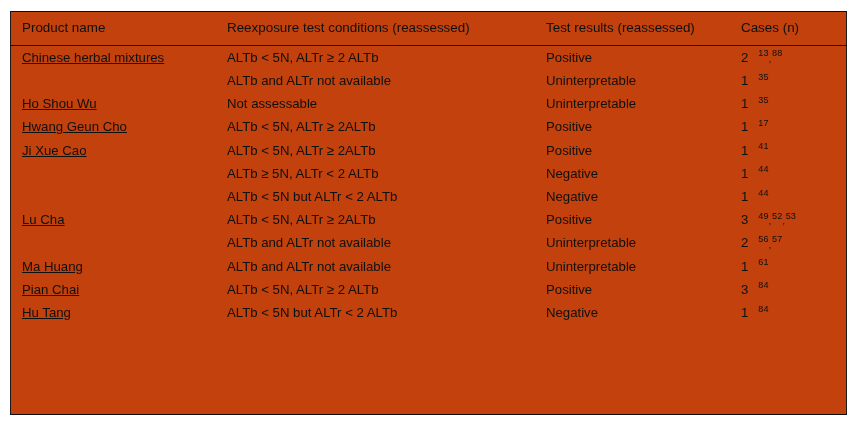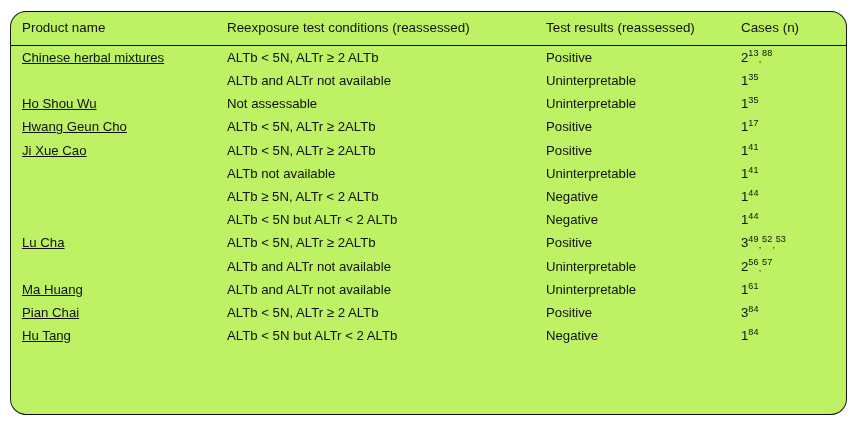--- a/index.html
+++ b/index.html
@@ -20,22 +20,21 @@
     position: absolute;
     left: 10px;
     top: 11px;
     width: 837px;
     height: 404px;
     border-left: 1px solid #1a1a1a;
     border-right: 1px solid #1a1a1a;
     border-top: 1.6px solid #0d0d0d;
     border-bottom: 1.6px solid #0d0d0d;
     box-sizing: border-box;
-    background: #bef264;
-    border-radius: 16px;
+    background: #c2410c;
   }
 
   table.data-table {
     border-collapse: collapse;
     width: 835px;
     table-layout: fixed;
     font-size: 13.2px;
   }
 
   table.data-table col.c-product   { width: 216px; }
@@ -66,20 +65,21 @@
   }
   tbody td.pad-first { padding-left: 11px; text-decoration: underline; }
 
   tbody td.cases { font-size: 13.2px; }
 
   sup.refs {
     font-size: 9.1px;
     vertical-align: super;
     line-height: 0;
     letter-spacing: 0.1px;
+    margin-left: 10px;
   }
   sup.refs .sep {
     vertical-align: -0.62em;
     font-size: 9.1px;
     padding: 0 0.5px 0 0.2px;
     display: inline-block;
   }
 </style>
 </head>
 <body>
@@ -126,26 +126,20 @@
           <td class="cases"><span>1</span><sup class="refs"><span>17</span></sup></td>
         </tr>
         <tr>
           <td class="pad-first">Ji Xue Cao</td>
           <td>ALTb &lt; 5N, ALTr ≥ 2ALTb</td>
           <td>Positive</td>
           <td class="cases"><span>1</span><sup class="refs"><span>41</span></sup></td>
         </tr>
         <tr>
           <td class="pad-first"></td>
-          <td>ALTb not available</td>
-          <td>Uninterpretable</td>
-          <td class="cases"><span>1</span><sup class="refs"><span>41</span></sup></td>
-        </tr>
-        <tr>
-          <td class="pad-first"></td>
           <td>ALTb ≥ 5N, ALTr &lt; 2 ALTb</td>
           <td>Negative</td>
           <td class="cases"><span>1</span><sup class="refs"><span>44</span></sup></td>
         </tr>
         <tr>
           <td class="pad-first"></td>
           <td>ALTb &lt; 5N but ALTr &lt; 2 ALTb</td>
           <td>Negative</td>
           <td class="cases"><span>1</span><sup class="refs"><span>44</span></sup></td>
         </tr>

